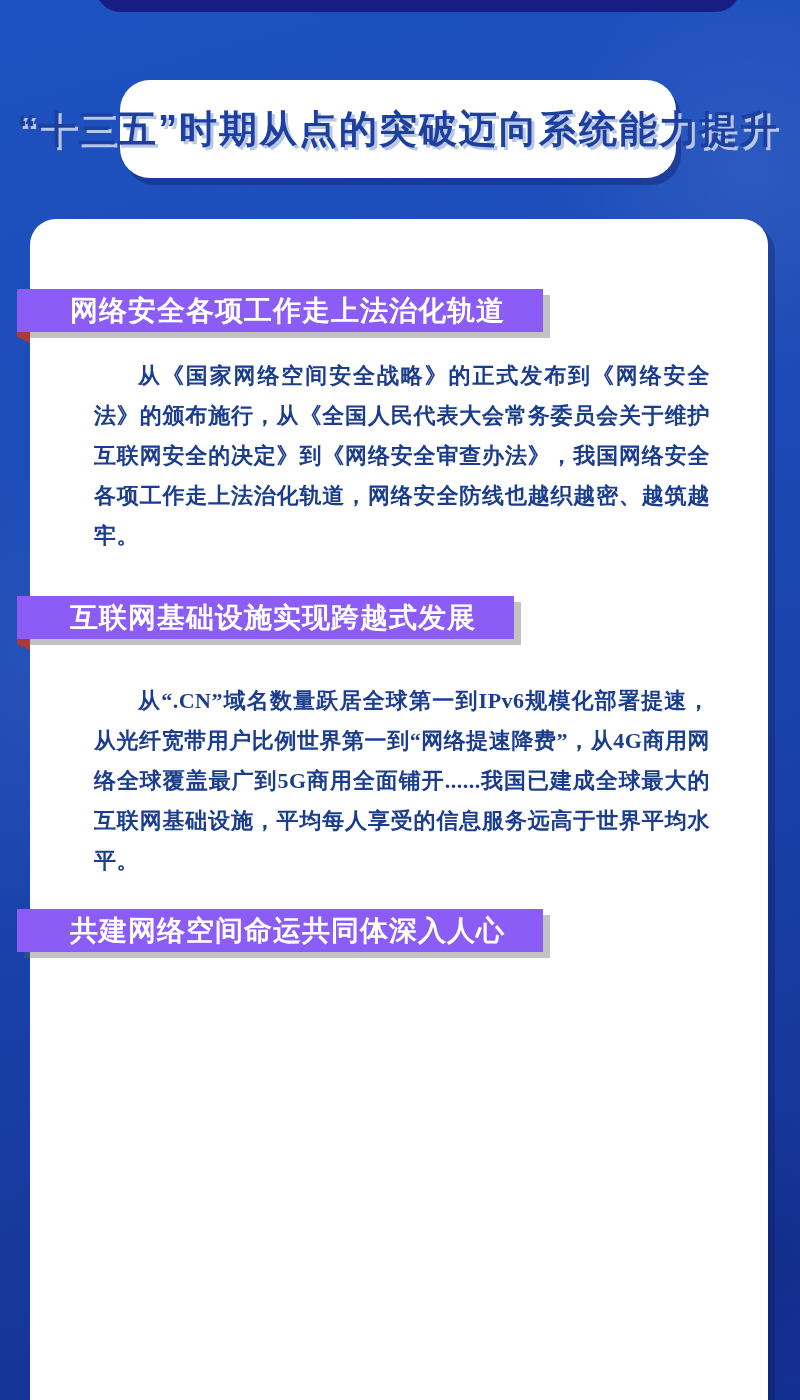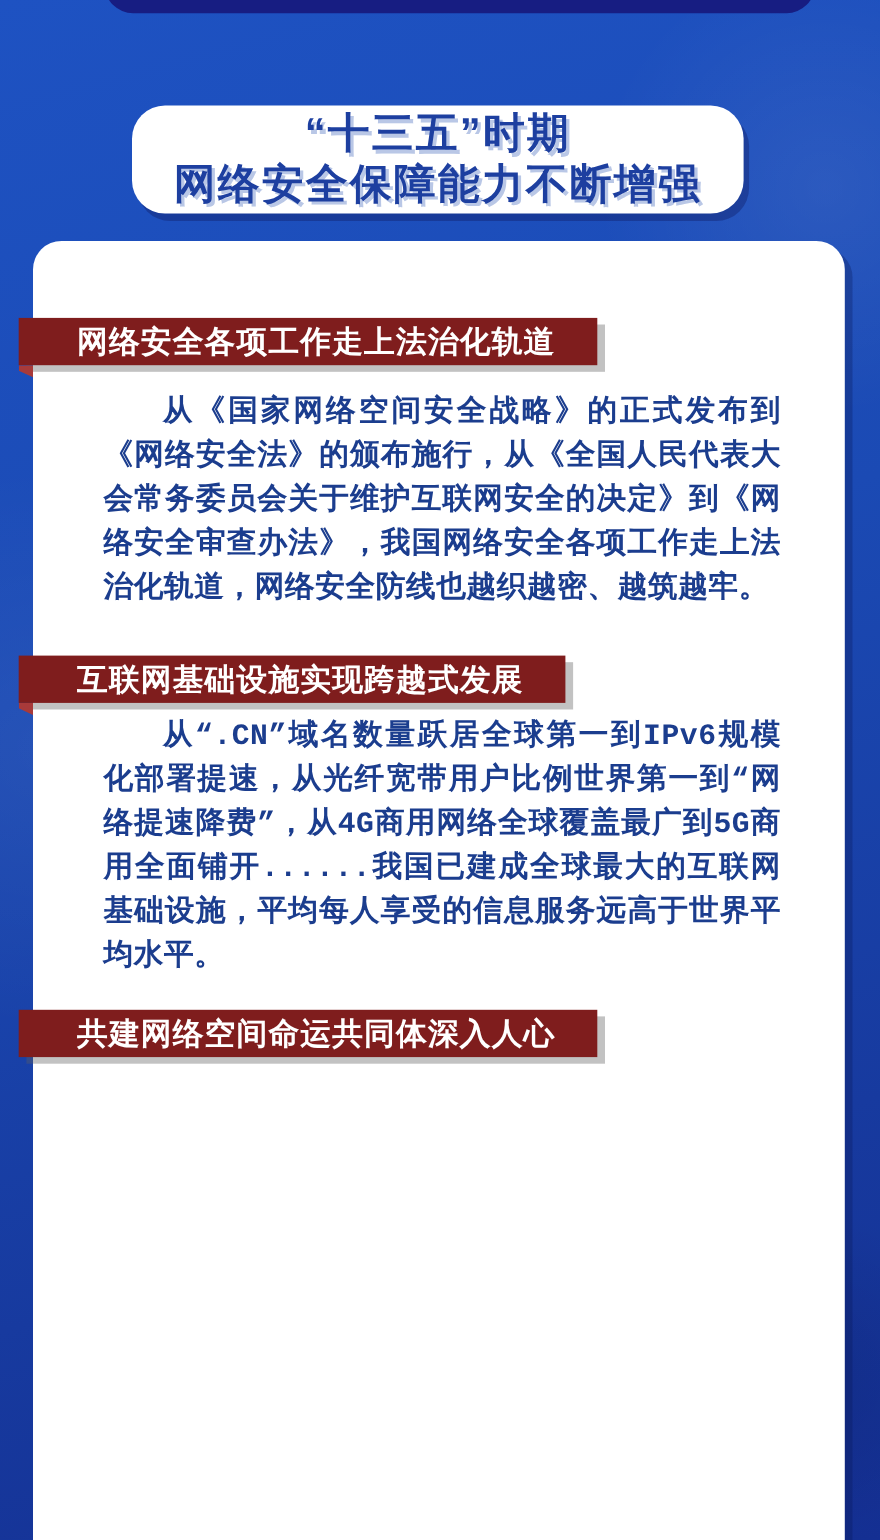--- a/index.html
+++ b/index.html
@@ -16,89 +16,89 @@
   .blob3{width:300px;height:300px;right:-90px;top:1100px;background:radial-gradient(circle,rgba(0,0,40,0.12),rgba(0,0,40,0) 70%);}
 
   
   .top-tab{
     position:absolute;left:95px;top:-30px;width:646px;height:42px;
     background:#171d82;border-radius:0 0 26px 26px;
   }
 
   
   .title-banner{
-    position:absolute;left:120px;top:96px;width:556px;height:98px;
+    position:absolute;left:120px;top:80px;width:556px;height:98px;
     background:#ffffff;border-radius:30px;
     box-shadow:5px 7px 0 rgba(16,26,96,0.38);
-    display:flex;flex-direction:column;align-items:center;justify-content:center;
+    display:flex;flex-direction:row;align-items:center;justify-content:center;
   }
   .title-line{
     font-weight:bold;font-size:38px;line-height:46px;letter-spacing:2px;
     color:#1d3fa0;white-space:nowrap;
     text-shadow:3px 3px 0 #b9c7e6;
   }
 
   
   .card{
     position:absolute;left:30px;top:219px;width:738px;height:1240px;
     background:#ffffff;border-radius:26px 26px 0 0;
     box-shadow:7px 7px 0 rgba(10,22,86,0.30);
     padding:0 58px 0 64px;box-sizing:border-box;
   }
 
   
   .ribbon{
     position:relative;width:fit-content;height:43px;
     margin-left:-77px;
-    background:#7f1d1d;
+    background:#8b5cf6;
     box-shadow:7px 6px 0 rgba(95,95,95,0.38);
     padding:0 38px 0 53px;
     display:flex;align-items:center;
   }
   .ribbon-fold{
     position:absolute;left:0;top:100%;width:13px;height:11px;
     background:#a83a3a;
     clip-path:polygon(0 0,100% 0,100% 100%,0 45%);
   }
   .ribbon h2{
     margin:0;font-size:28px;font-weight:bold;color:#ffffff;
     letter-spacing:1px;white-space:nowrap;line-height:43px;
   }
 
   
   .body-text{
     margin:0;
-    font-family:Liberation Mono, monospace;
-    font-size:27px;line-height:40px;letter-spacing:0.5px;
+    font-family:Liberation Serif, serif;
+    font-size:22px;line-height:40px;letter-spacing:0.5px;
     color:#1b3d8e;text-align:justify;text-indent:2em;
     font-weight:bold;
   }
 
   .mt-bar1{margin-top:70px;}
   .mt-body1{margin-top:24px;}
   .mt-bar2{margin-top:23px;}
   .mt-body2{margin-top:26px;}
   .mt-bar3{margin-top:40px;}
-  .mt-body3{margin-top:11px;}
+  .mt-body3{margin-top:42px;}
   .mt-bar4{margin-top:28px;}
 </style>
 </head>
 <body>
 
 <div class="stage">
 
   <div class="bg-blob blob1"></div>
   <div class="bg-blob blob2"></div>
   <div class="bg-blob blob3"></div>
 
   <div class="top-tab"></div>
 
   <div class="title-banner">
     <div class="title-line">“十三五”时期</div>
-    <div class="title-line">网络安全保障能力不断增强</div>
+    <div class="title-line">从点的突破迈向系统能力提升</div>
   </div>
 
   <div class="card">
 
     <section>
       <div class="ribbon mt-bar1">
         <div class="ribbon-fold"></div>
         <h2>网络安全各项工作走上法治化轨道</h2>
       </div>
       <p class="body-text mt-body1">从《国家网络空间安全战略》的正式发布到《网络安全法》的颁布施行，从《全国人民代表大会常务委员会关于维护互联网安全的决定》到《网络安全审查办法》，我国网络安全各项工作走上法治化轨道，网络安全防线也越织越密、越筑越牢。</p>

